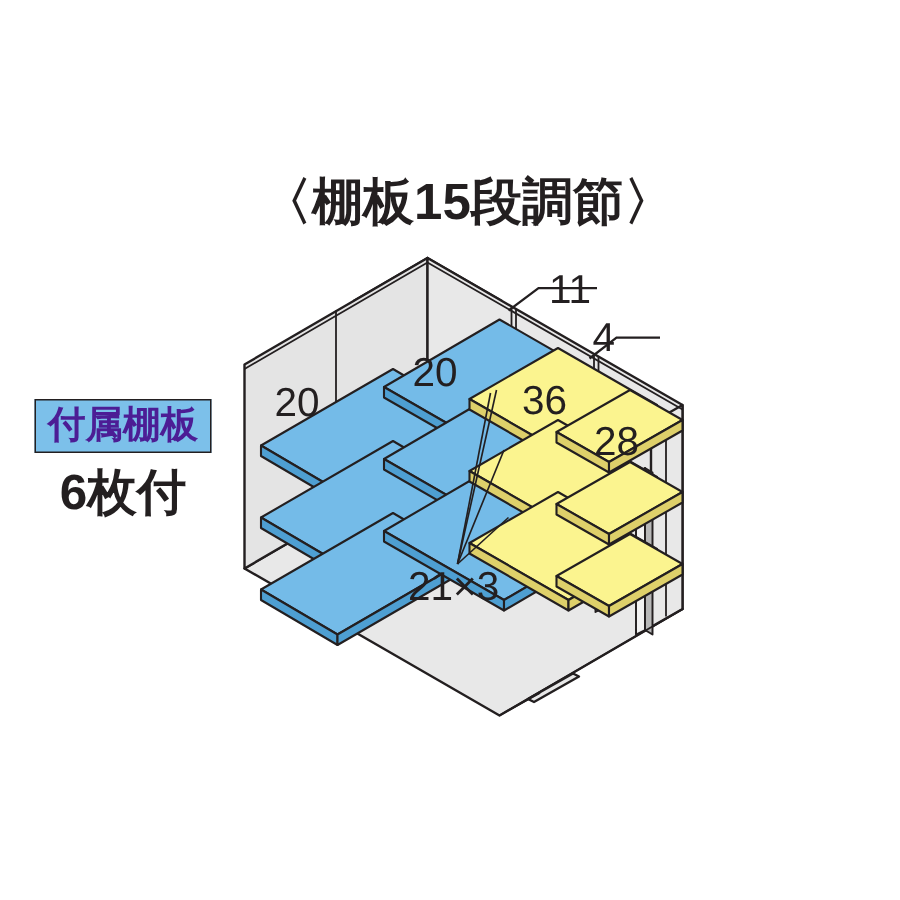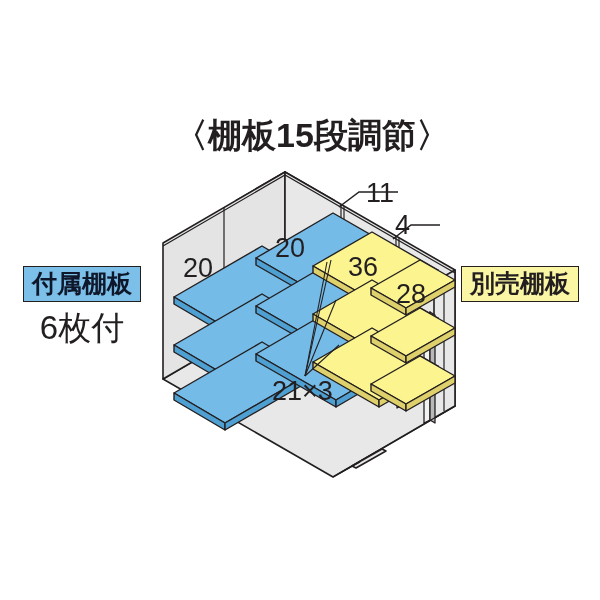--- a/index.html
+++ b/index.html
@@ -46,30 +46,30 @@
     box-sizing: border-box;
     padding: 3px 8px 4px 8px;
     font-size: 25px;
     font-weight: 700;
     line-height: 1.08;
     border: 1.6px solid #231f20;
     white-space: nowrap;
   }
   .badge.blue {
     background: #7cc0ea;
-    color: #0f172a;
+    color: #4c1d95;
   }
   .badge.yellow {
     background: #fbf6a3;
     color: #231f20;
   }
   .sub {
     margin-top: 9px;
     font-size: 33px;
-    font-weight: 400;
+    font-weight: 700;
     line-height: 1;
     color: #231f20;
     white-space: nowrap;
   }
   svg { display: block; }
   .dim-text {
     font-family: "Liberation Sans", "DejaVu Sans", sans-serif;
     font-size: 27px;
     fill: #231f20;
   }
@@ -80,21 +80,20 @@
 <div id="stage">
 
   <div class="title">〈棚板15段調節〉</div>
 
   <div class="side-label left">
     <div class="badge blue">付属棚板</div>
     <div class="sub">6枚付</div>
   </div>
 
   <div class="side-label right">
-    <div class="badge yellow">別売棚板</div>
   </div>
 
   <svg id="iso" width="600" height="600" viewBox="0 0 600 600">
     <defs>
       <style>
         .wall  { fill:#e8e8e8; stroke:#231f20; stroke-width:1.6; stroke-linejoin:round; }
         .wallL { fill:#e4e4e4; stroke:#231f20; stroke-width:1.6; stroke-linejoin:round; }
         .floor { fill:#e8e8e8; stroke:#231f20; stroke-width:1.6; stroke-linejoin:round; }
         .seam  { fill:none;    stroke:#231f20; stroke-width:1.2; }
         .shelfB-top  { fill:#74bbe8; stroke:#231f20; stroke-width:1.4; stroke-linejoin:round; }

